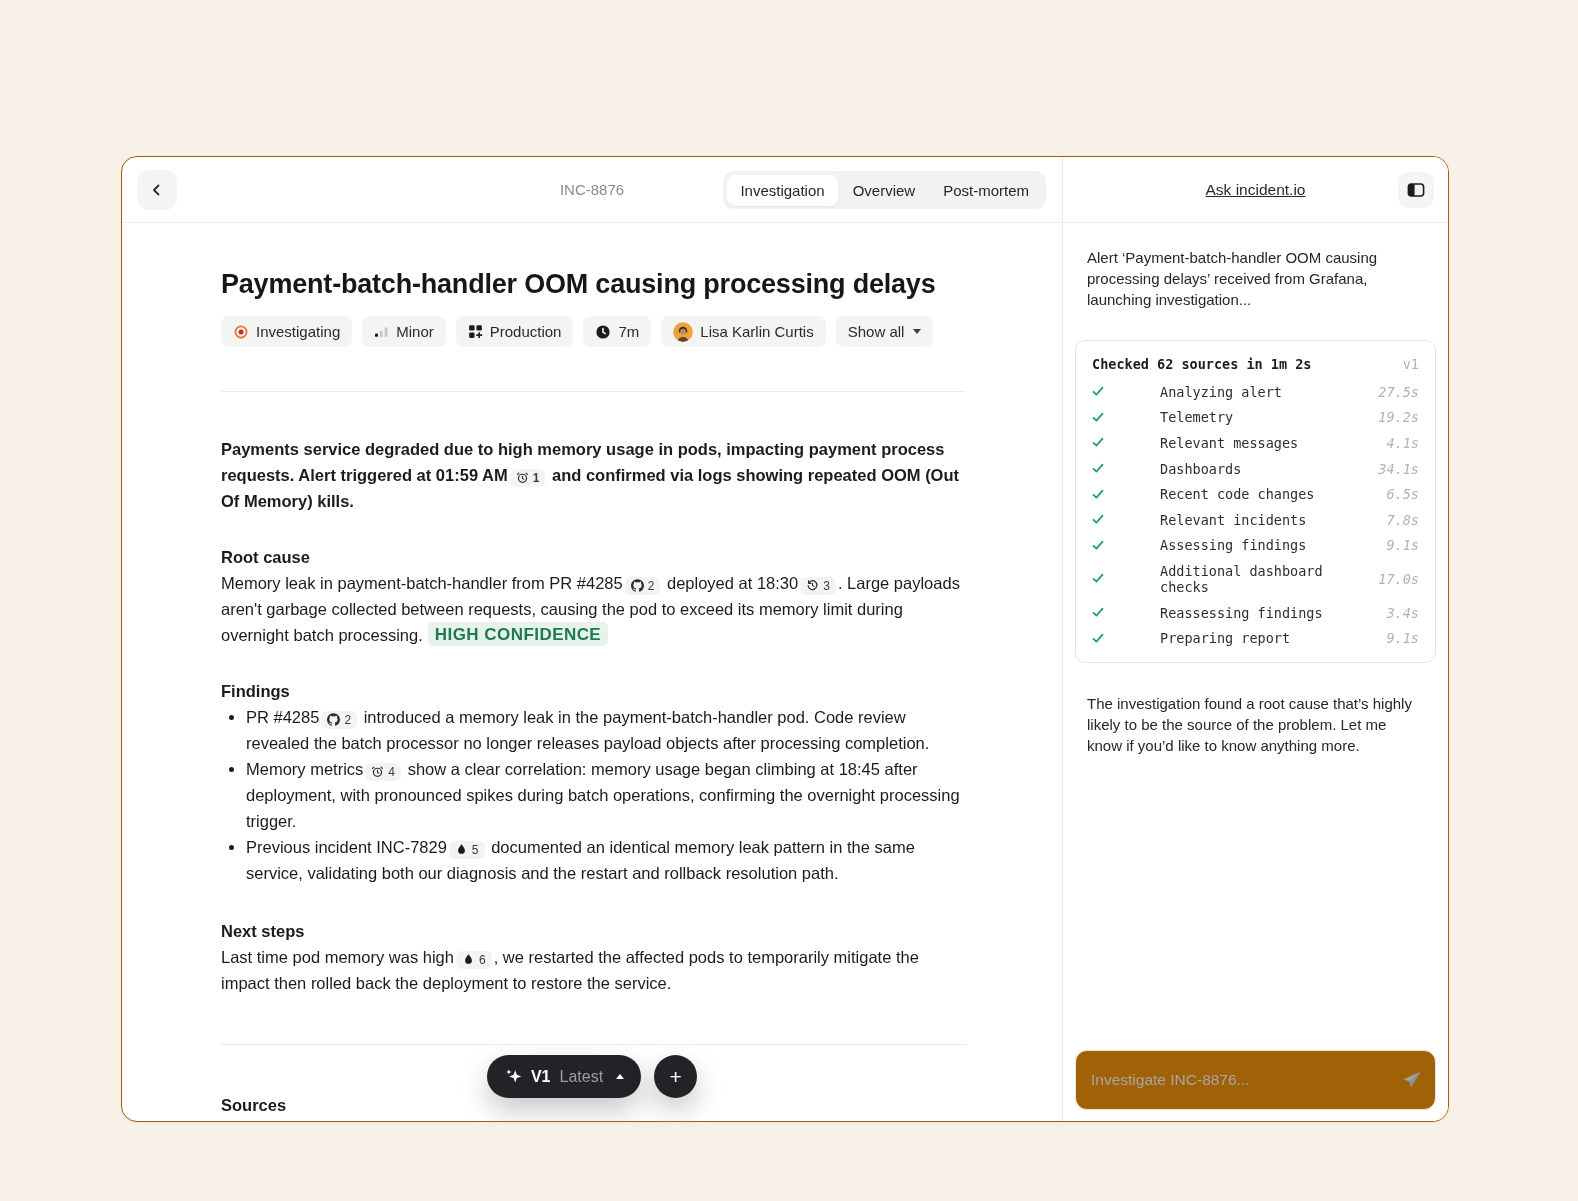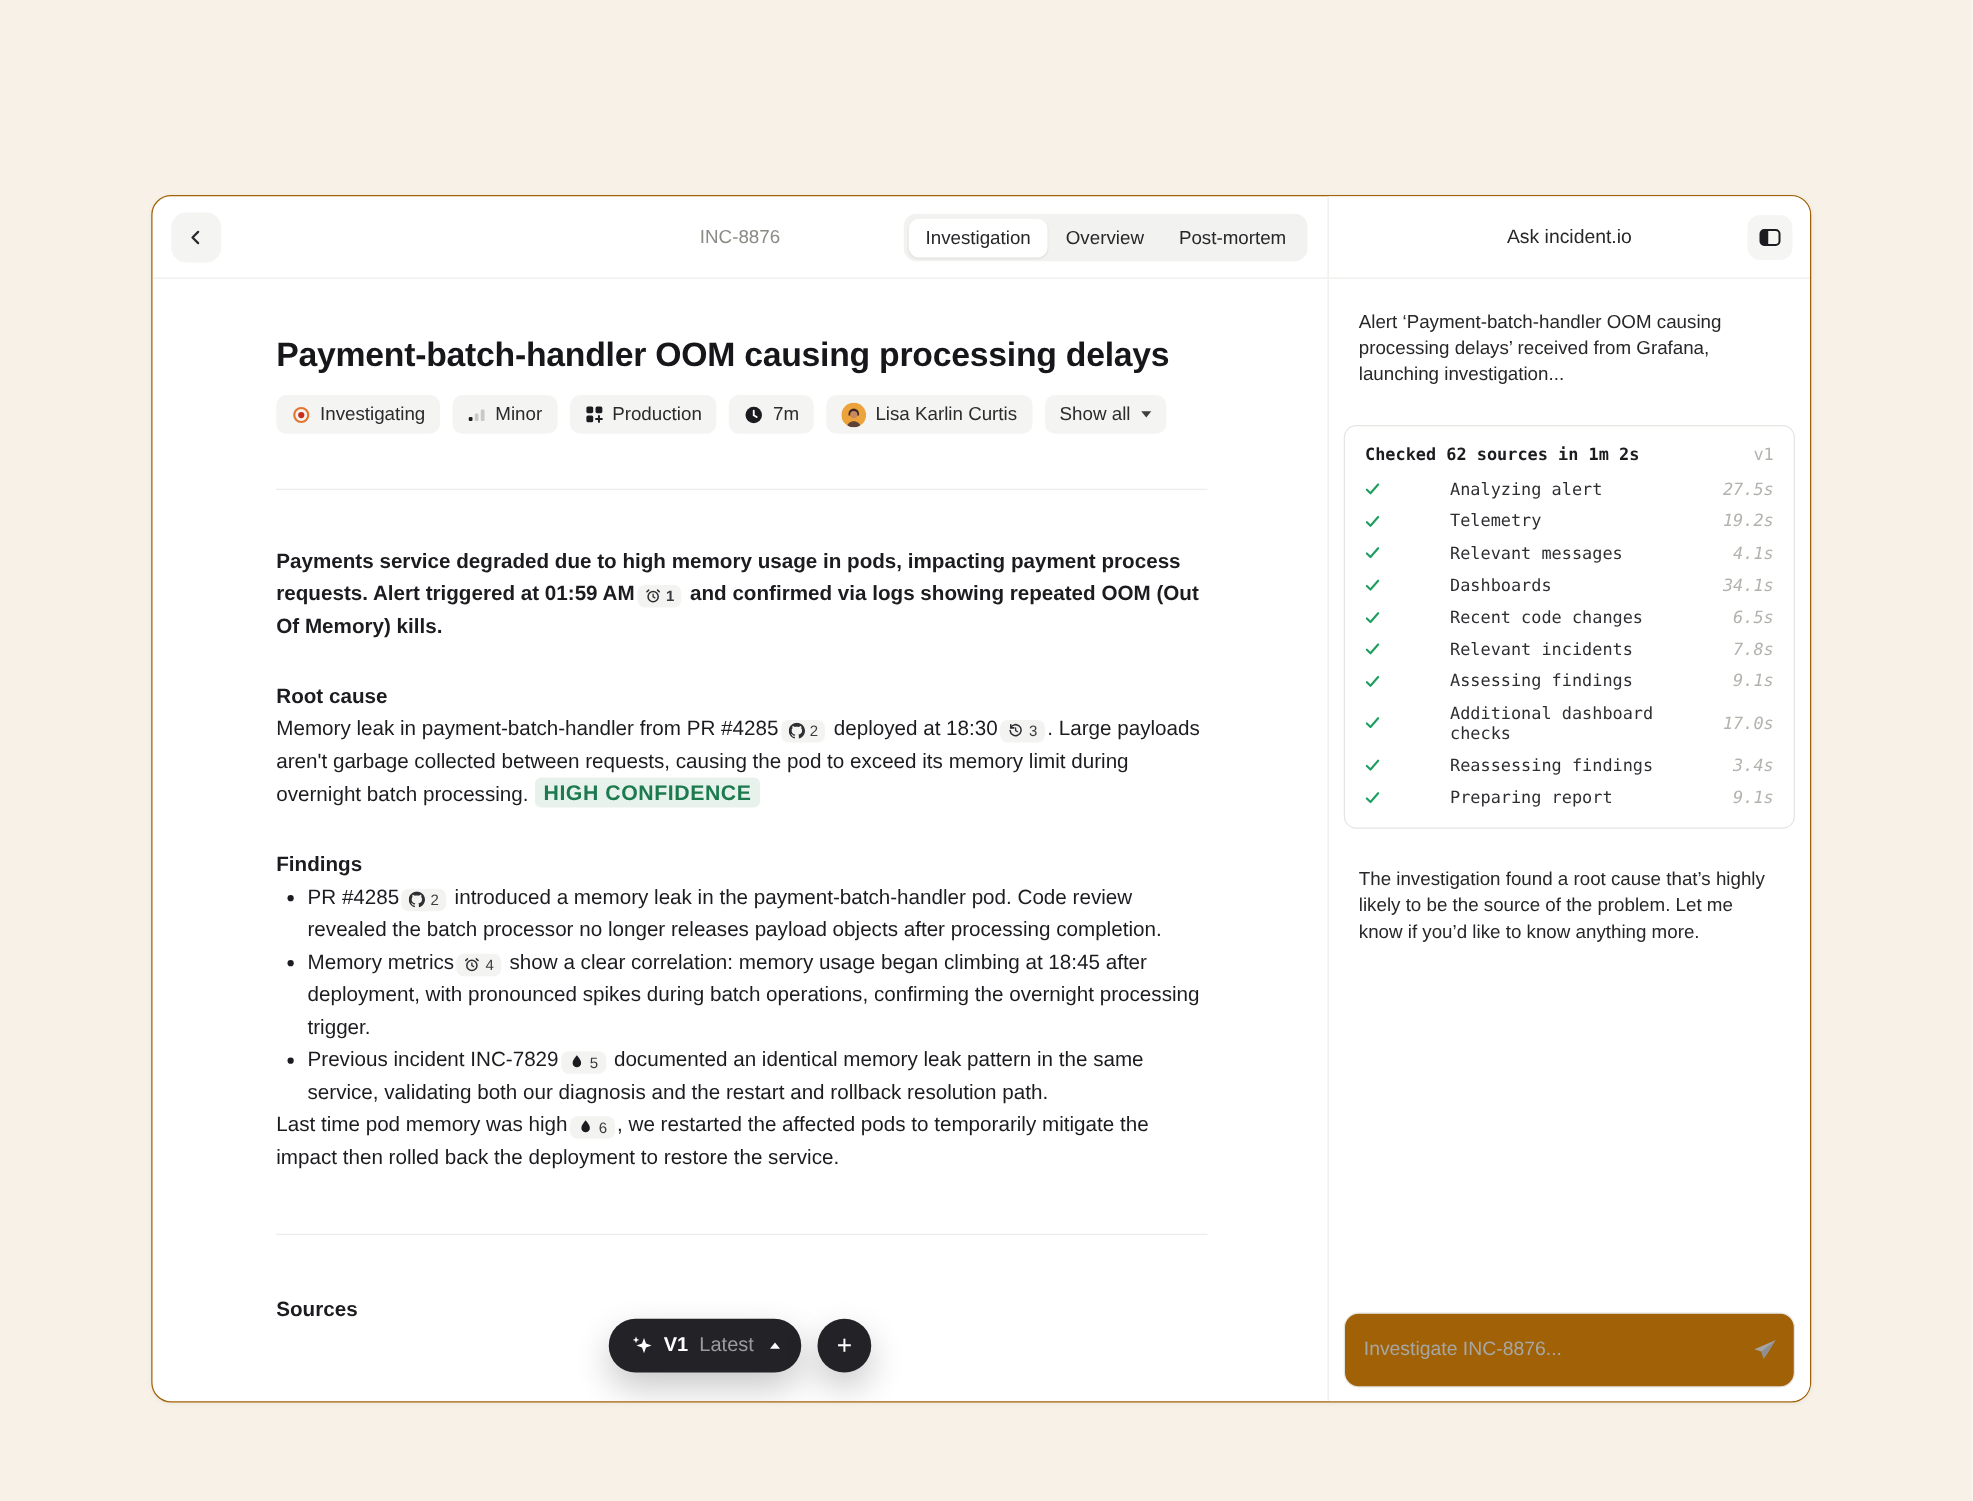--- a/index.html
+++ b/index.html
@@ -53,21 +53,21 @@
 
   .floating { position:absolute; left:0; right:0; bottom:23px; display:flex; justify-content:center; align-items:center; gap:13px; }
   .v-pill { height:43px; border-radius:22px; background:#232327; color:#fff; display:flex; align-items:center; gap:9px; padding:0 17px 0 18px; border:none; cursor:pointer; box-shadow:0 12px 28px rgba(0,0,0,.22); font-family:inherit; }
   .v-pill .v { font-weight:700; font-size:16px; color:#ffffff; }
   .v-pill .latest { font-size:16px; color:#9b9ba1; }
   .chev-up { width:0; height:0; border-left:4.5px solid transparent; border-right:4.5px solid transparent; border-bottom:5.5px solid #ffffff; margin-left:4px; }
   .plus-btn { width:43px; height:43px; border-radius:50%; background:#232327; color:#ffffff; border:none; font-size:21px; line-height:1; display:flex; align-items:center; justify-content:center; cursor:pointer; box-shadow:0 12px 28px rgba(0,0,0,.22); padding-bottom:2px; }
 
   
   .right-panel { flex:1; display:flex; flex-direction:column; background:#ffffff; min-width:0; }
-  .right-header { flex:0 0 66px; border-bottom:1px solid #ededeb; position:relative; display:flex; align-items:center; justify-content:center; font-size:15.5px; color:#27272a; }
+  .right-header { flex:0 0 66px; border-bottom:1px solid #ededeb; position:relative; display:flex; align-items:center; justify-content:center; font-size:15.5px; color:#27272a;text-decoration:underline; }
   .panel-btn { position:absolute; right:14px; top:15px; width:36px; height:36px; border-radius:10px; background:#f5f5f3; border:none; display:flex; align-items:center; justify-content:center; cursor:pointer; padding:0; }
 
   .chat { flex:1; overflow:hidden; padding-top:24px; }
   .msg { font-size:15px; line-height:21px; color:#27272a; margin:0 28px 0 24px; }
   .msg + .check-card { margin-top:30px; }
 
   .check-card { margin:0 12px; border:1px solid #e5e5e2; border-radius:10px; padding:13px 16px 11px; }
   .cc-head { display:flex; justify-content:space-between; align-items:baseline; font-family:"DejaVu Sans Mono", monospace; font-size:13.5px; font-weight:700; color:#1c1c20; padding:2px 0 7px; }
   .cc-ver { color:#b3b3ae; font-weight:400; }
   .cc-row { display:flex; align-items:center; font-family:"DejaVu Sans Mono", monospace; font-size:13.5px; color:#2e2e32; padding:4.8px 0;gap:46px; }
@@ -205,20 +205,21 @@
                 <span>4</span>
               </span> <span>show a clear correlation: memory usage began climbing at 18:45 after deployment, with pronounced spikes during batch operations, confirming the overnight processing trigger.</span></li>
           <li><span>Previous incident INC-7829</span><span class="cite">
                 <svg width="13" height="13" viewBox="0 0 16 16">
                   <path d="M8 1.4c2.2 2.9 4.2 4.9 4.2 7.7a4.2 4.2 0 1 1-8.4 0C3.8 6.3 5.8 4.3 8 1.4z" fill="#1c1c20"></path>
                 </svg>
                 <span>5</span>
               </span> <span>documented an identical memory leak pattern in the same service, validating both our diagnosis and the restart and rollback resolution path.</span></li>
         </ul>
 
+        <h3 class="section-h" style="margin-top:32px">Next steps</h3>
         <p class="para"><span>Last time pod memory was high</span><span class="cite">
               <svg width="13" height="13" viewBox="0 0 16 16">
                 <path d="M8 1.4c2.2 2.9 4.2 4.9 4.2 7.7a4.2 4.2 0 1 1-8.4 0C3.8 6.3 5.8 4.3 8 1.4z" fill="#1c1c20"></path>
               </svg>
               <span>6</span>
             </span><span>, we restarted the affected pods to temporarily mitigate the impact then rolled back the deployment to restore the service.</span></p>
 
         <hr class="divider" style="margin-top:48px">
 
         <h3 class="section-h" style="margin-top:47px">Sources</h3>

